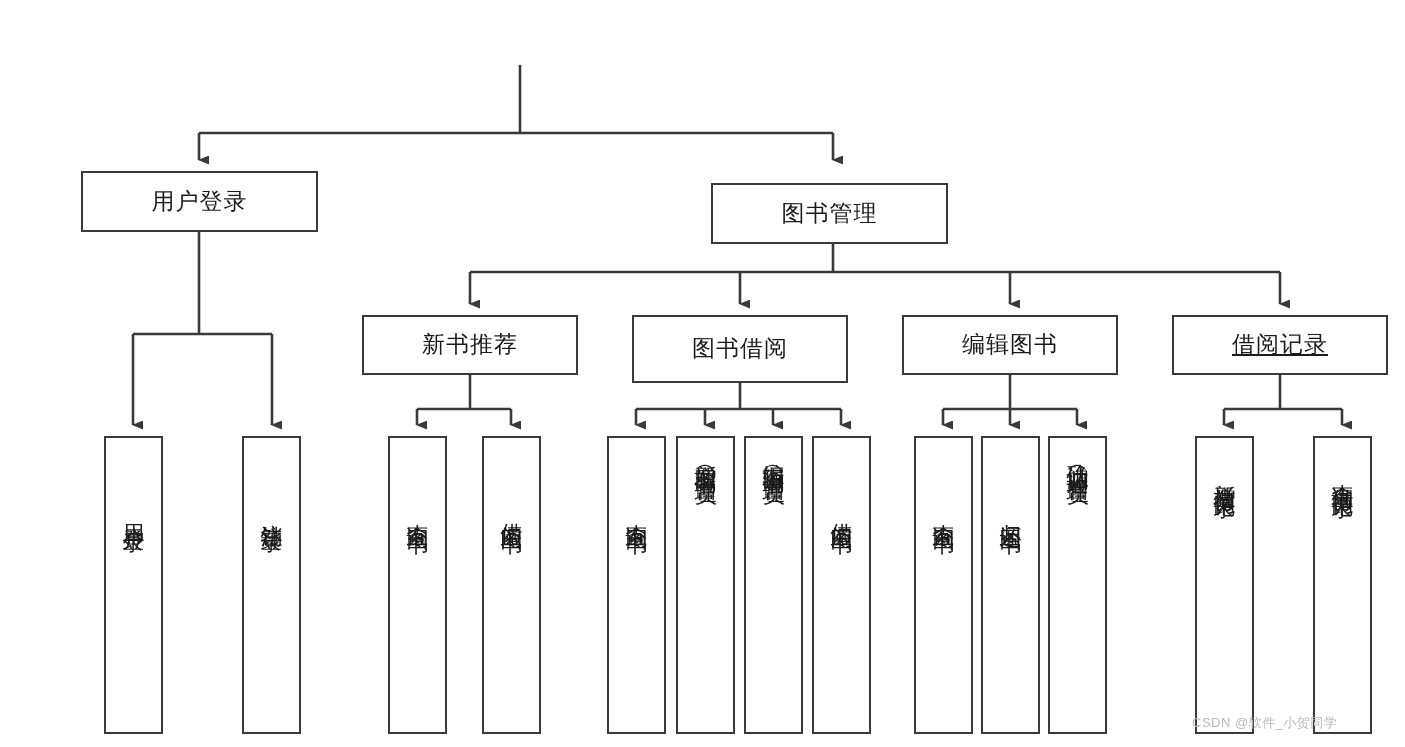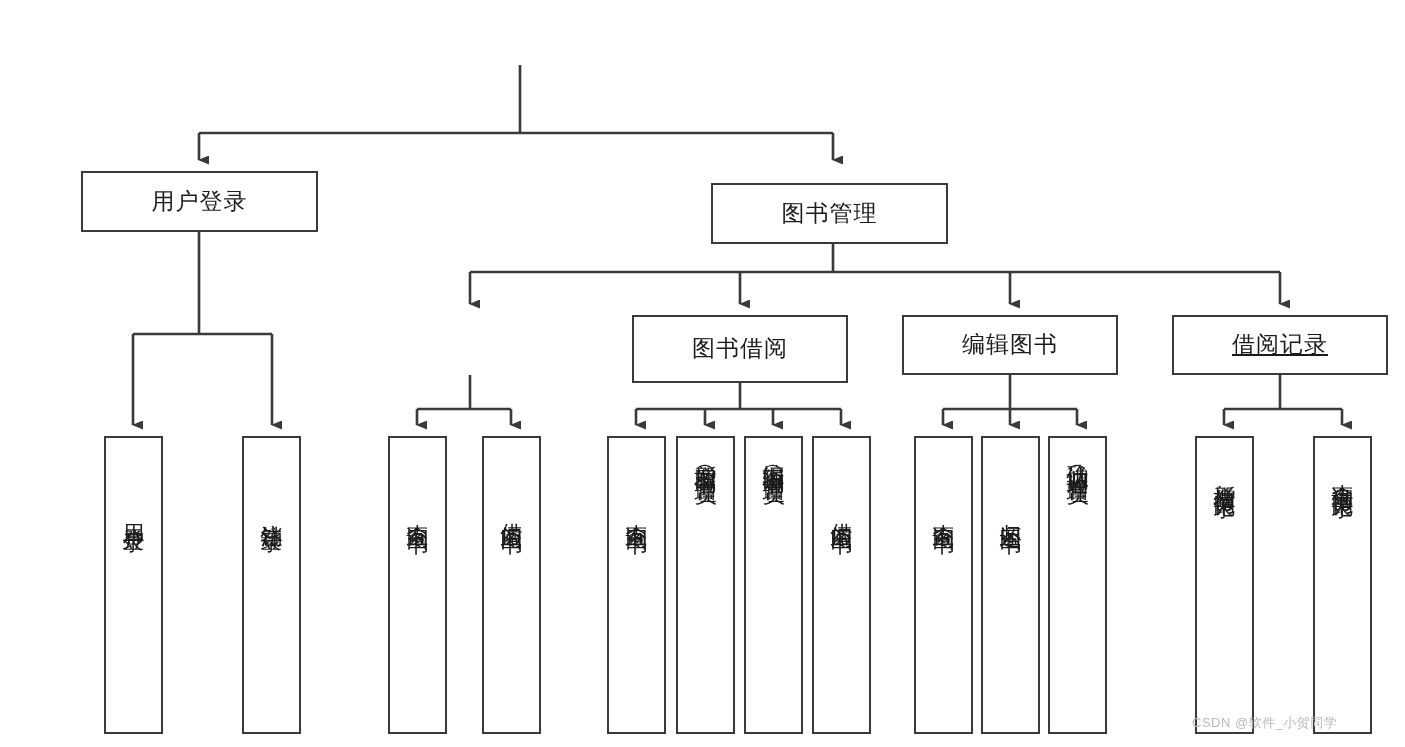--- a/index.html
+++ b/index.html
@@ -136,20 +136,23 @@
   </svg>
 
 
   <div class="node h-node" style="left:81px; top:171px; width:237px; height:61px;">
     <span class="lbl">用户登录</span>
   </div>
   <div class="node h-node" style="left:711px; top:171px; width:237px; height:61px;margin-top:12px;">
     <span class="lbl">图书管理</span>
   </div>
 
+  <div class="node h-node" style="left:362px; top:315px; width:216px; height:60px;">
+    <span class="lbl">新书推荐</span>
+  </div>
   <div class="node h-node" style="left:632px; top:315px; width:216px; height:68px;">
     <span class="lbl">图书借阅</span>
   </div>
   <div class="node h-node" style="left:902px; top:315px; width:216px; height:60px;">
     <span class="lbl">编辑图书</span>
   </div>
   <div class="node h-node" style="left:1172px; top:315px; width:216px; height:60px;text-decoration:underline;">
     <span class="lbl">借阅记录</span>
   </div>
 

